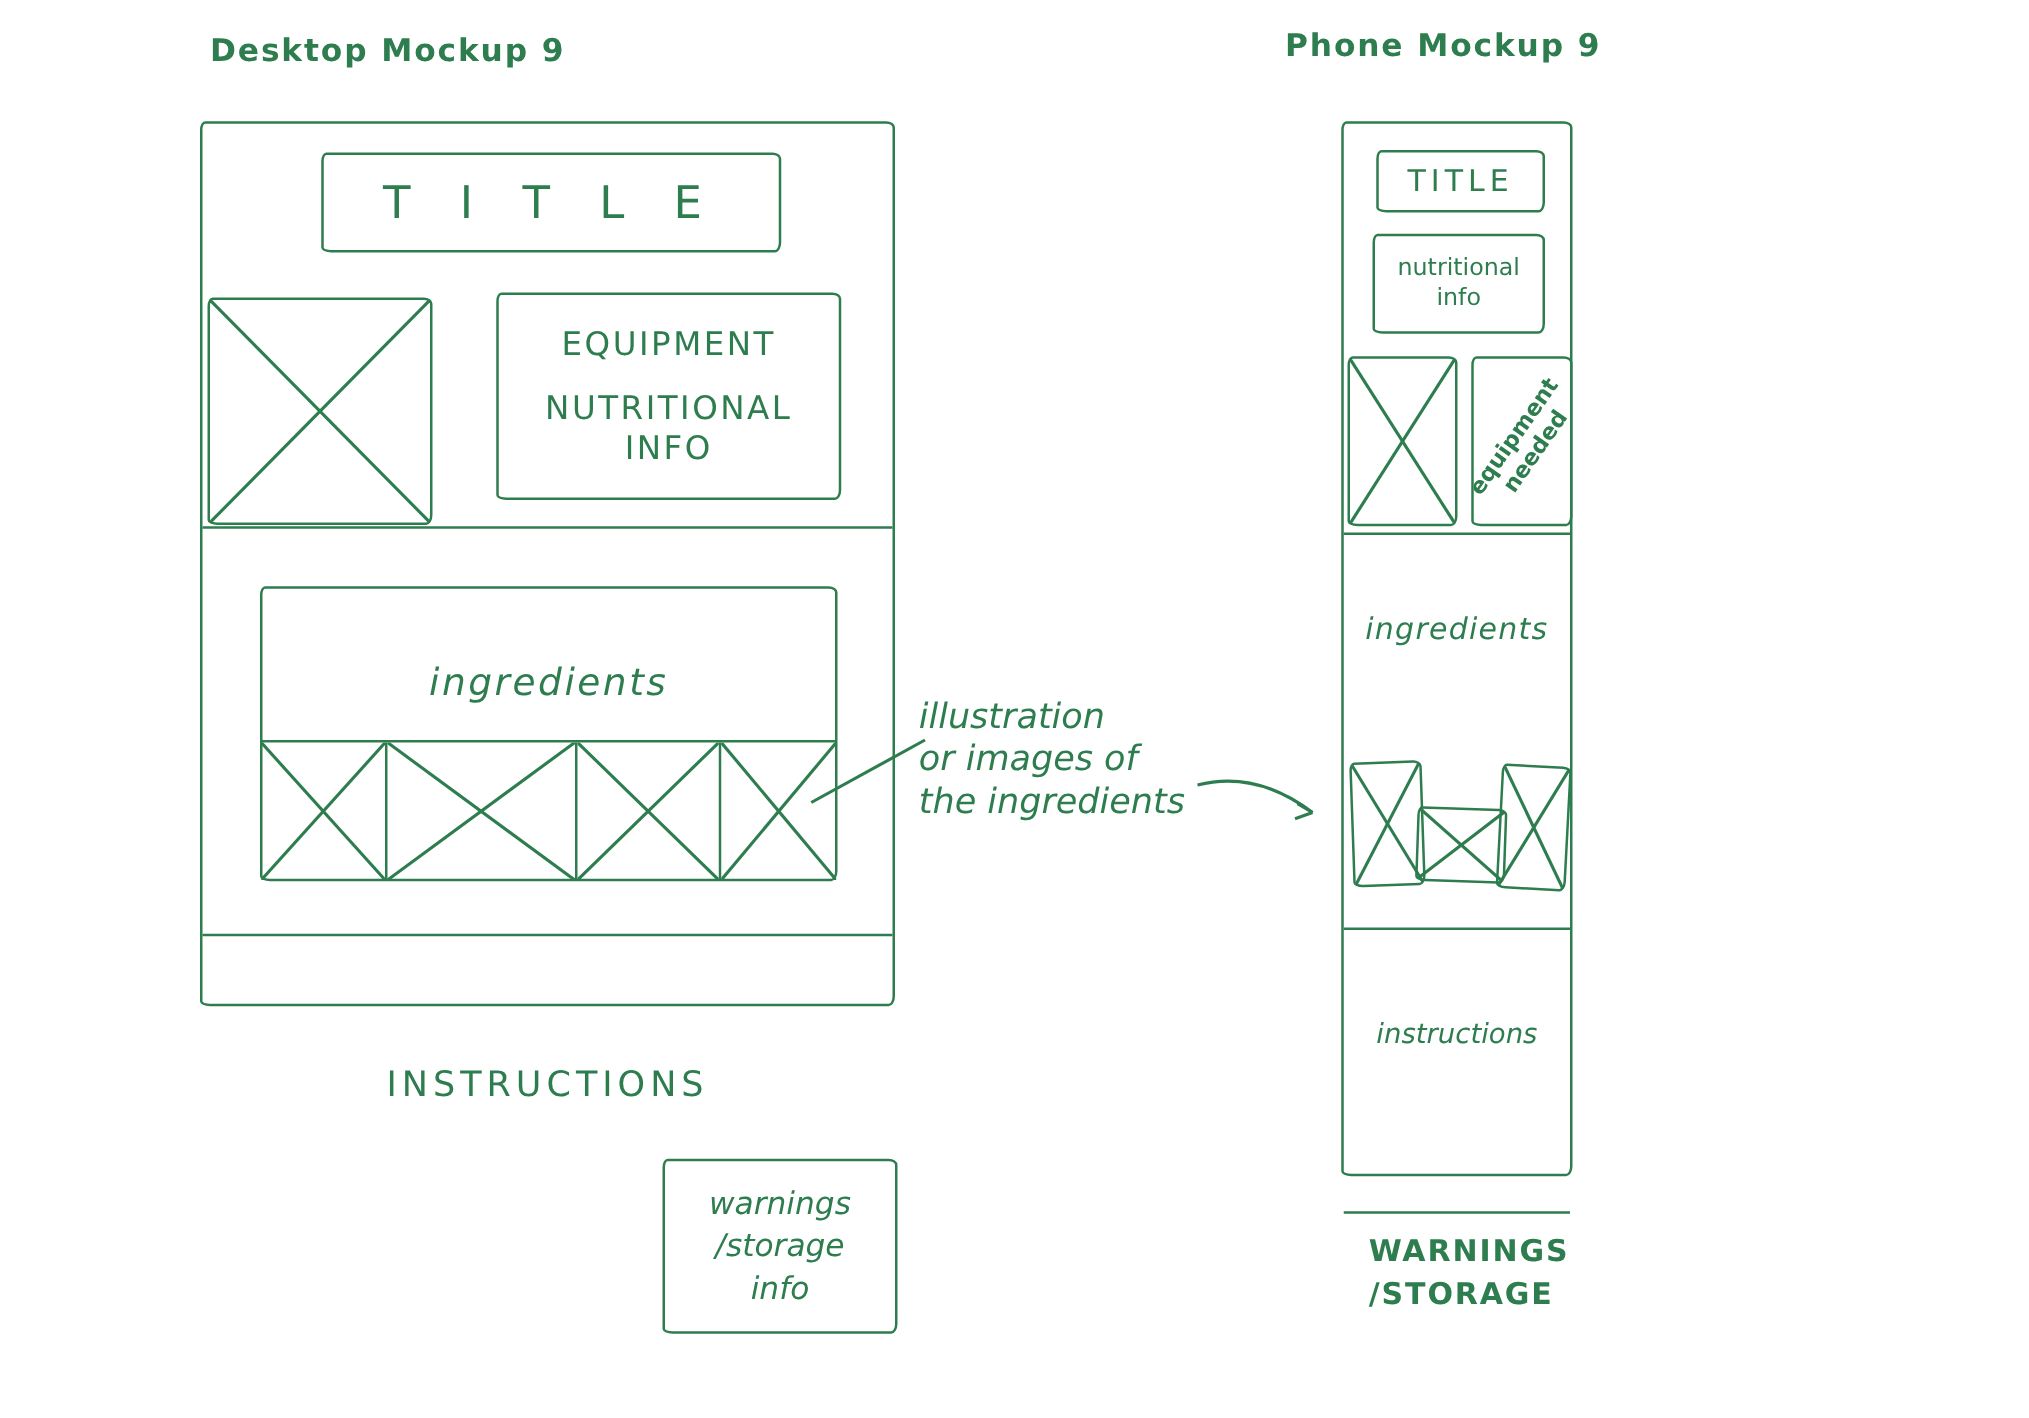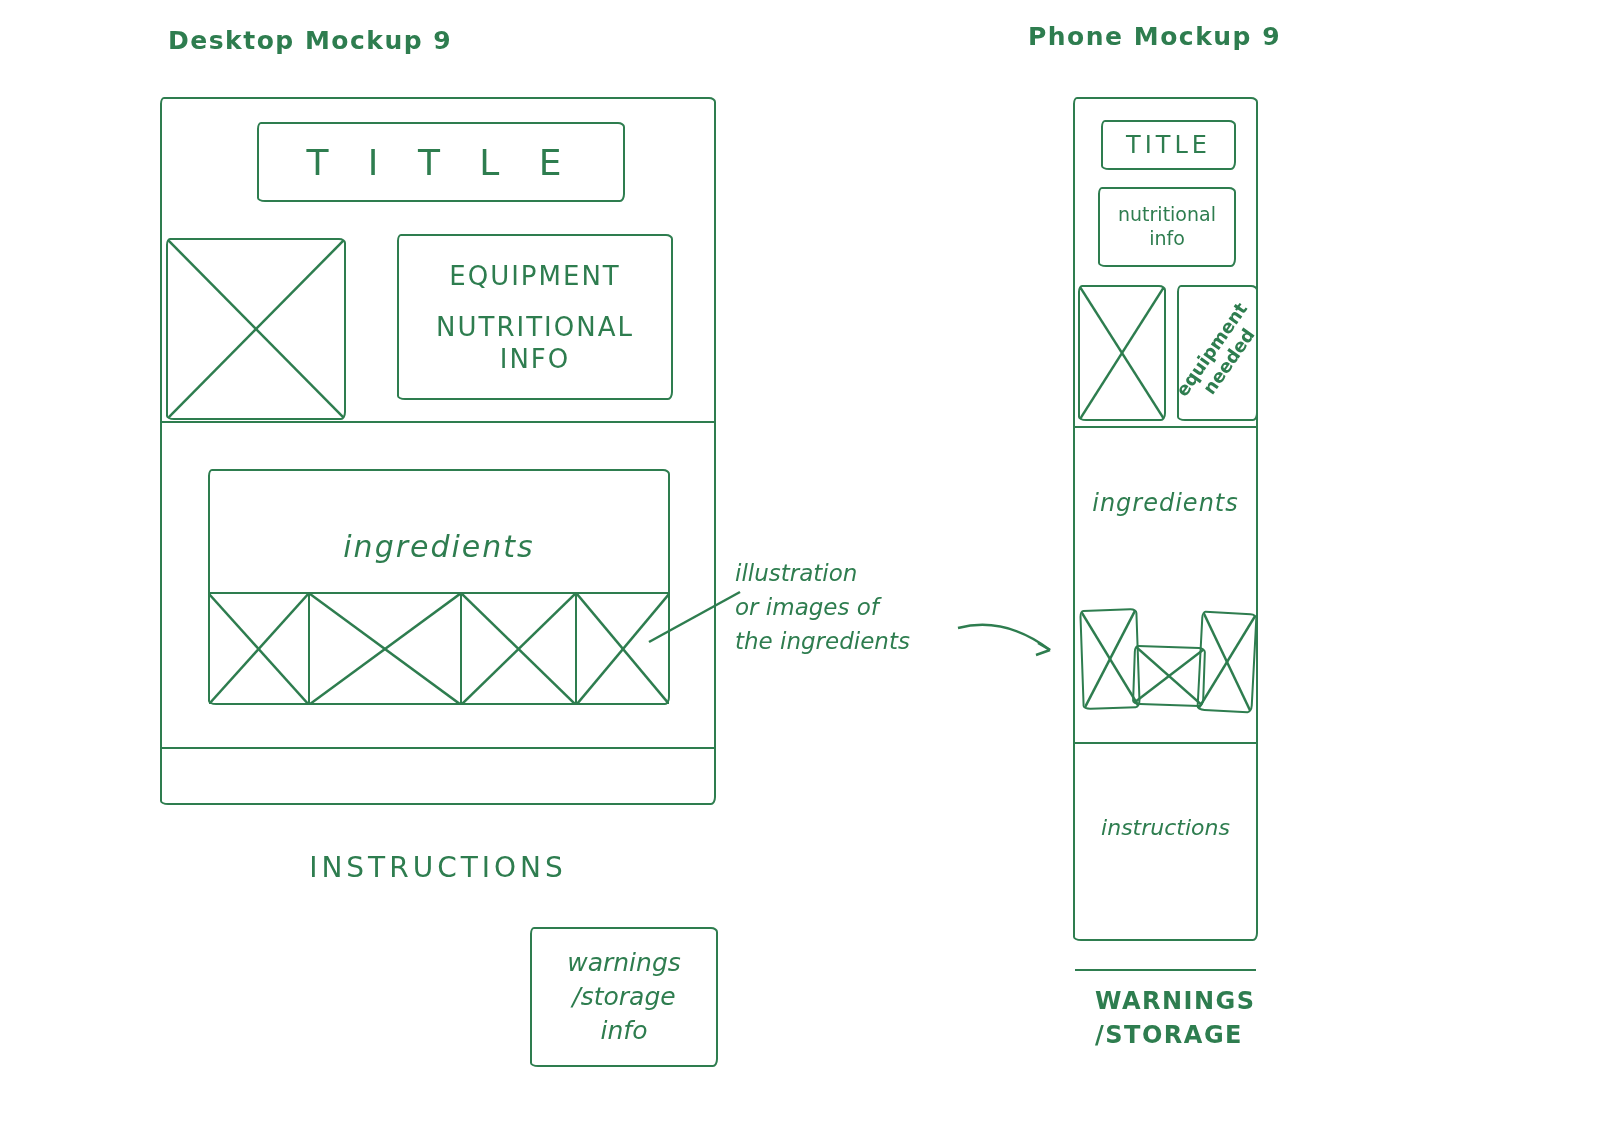--- a/index.html
+++ b/index.html
@@ -54,21 +54,21 @@
   .p-ing-label { left:0; top:390px; width:100%; text-align:center; font-size:24px; letter-spacing:1px; font-style:italic; }
   .p-ing-cluster { left:6px; top:505px; width:176px; height:110px; }
   .p-ing-a { left:0; top:5px; width:58px; height:100px; transform:rotate(-2deg); }
   .p-ing-b { left:52px; top:42px; width:72px; height:60px; transform:rotate(2deg); }
   .p-ing-c { left:118px; top:8px; width:56px; height:100px; transform:rotate(3deg); }
   .p-div2 { left:0; top:643px; width:100%; }
   .p-instr { left:0; top:716px; width:100%; text-align:center; font-size:22px; font-style:italic; }
   .p-div3 { left:0; top:870px; width:100%; }
   .p-warn { left:20px; top:886px; font-size:24px; letter-spacing:1.5px; line-height:1.4; font-weight:600; }
 
-  .annotation { left:735px; top:556px; font-size:23px; line-height:34px; font-style:italic; }
+  .annotation { left:735px; top:556px; font-size:28px; line-height:34px; font-style:italic; }
 </style>
 </head>
 <body>
 
 <div class="canvas">
 
   <div class="abs heading" style="left:168px; top:26px;">Desktop Mockup 9</div>
   <div class="abs heading" style="left:1028px; top:22px;">Phone Mockup 9</div>
 
   <div class="abs sketchbox d-frame">

